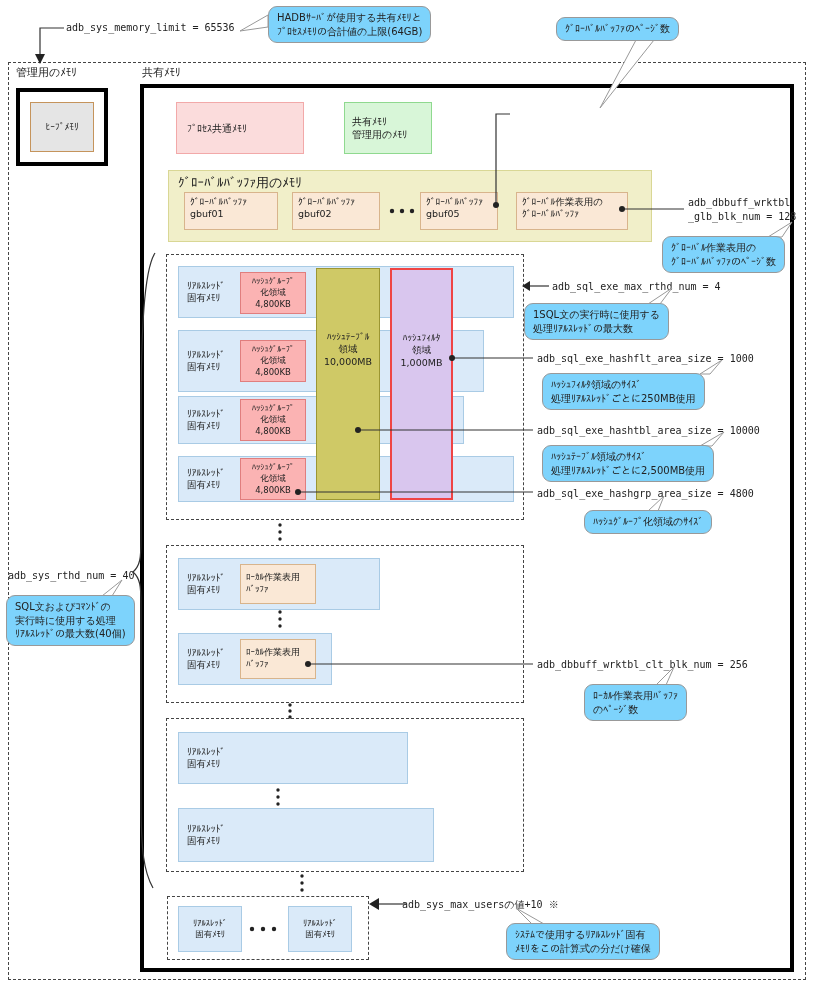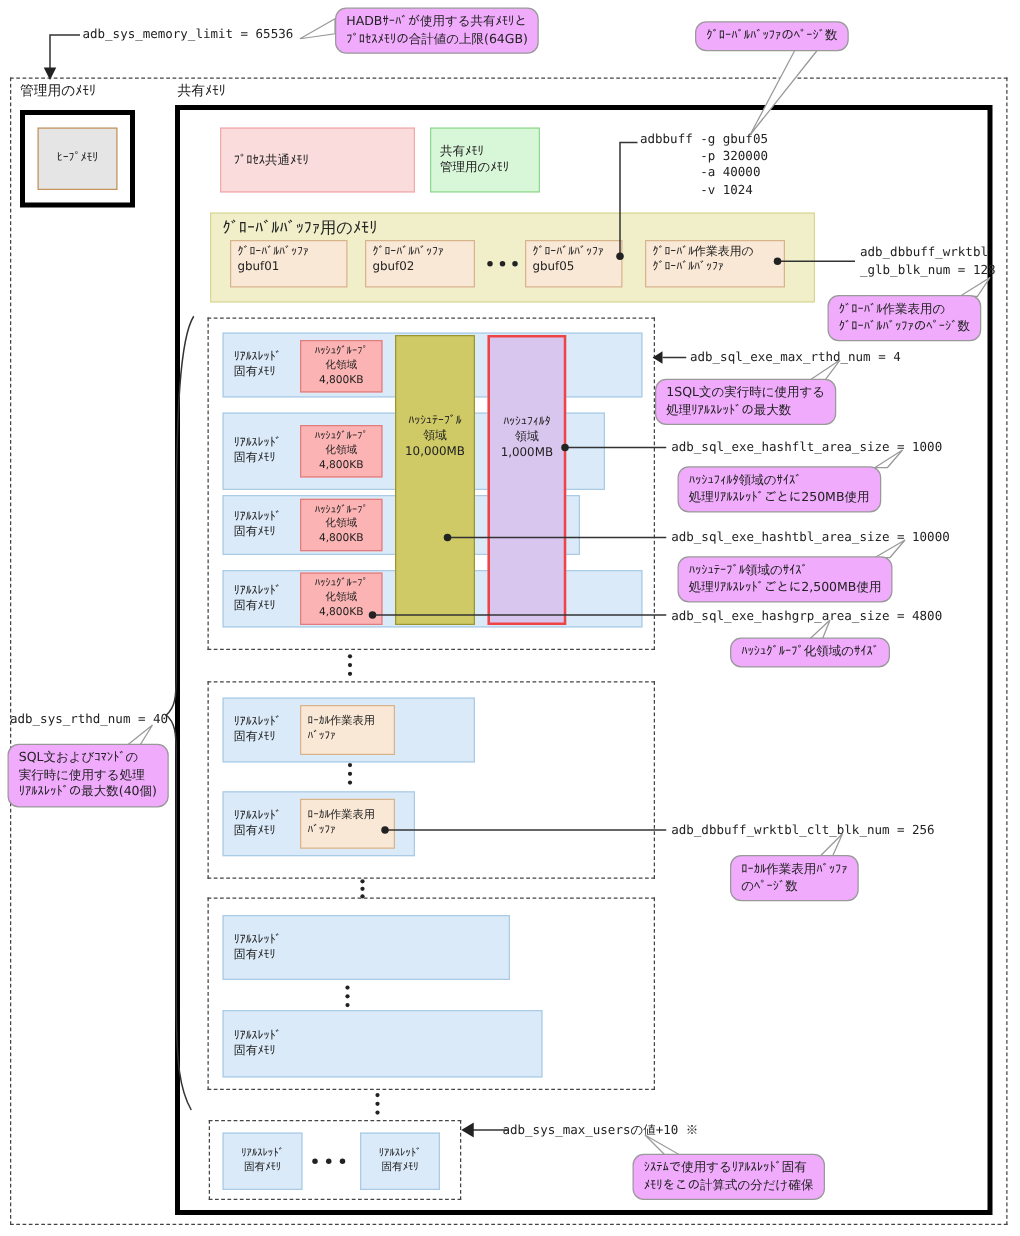--- a/index.html
+++ b/index.html
@@ -18,48 +18,44 @@
   .bluerow  { background:#DAEAF9; border:1px solid #A9CBE5; display:flex; align-items:center; }
   .hashpink { background:#FBB3B3; border:1px solid #E07E7E; display:flex; align-items:center; justify-content:center; text-align:center; font-size:8.5px; }
   .olivecol { background:#CFC966; border:1px solid #9C9632; }
   .purplecol{ background:#D9C6EE; border:2px solid #ef4444; }
   .heapbox  { background:#e5e5e5; border:1px solid #C5945C; display:flex; align-items:center; justify-content:center; }
   .colt { position:absolute; top:62px; left:0; right:0; text-align:center; font-size:9.5px; }
   .tl { padding-left:8px; font-size:9.5px; }
   .tantext { display:flex; align-items:center; font-size:9px; }
   .tantext .jp { padding-left:5px; }
   .centered { display:flex; align-items:center; justify-content:center; text-align:center; }
-  .callout { position:absolute; z-index:6; background:#f0abfc; border:1px solid #999; border-radius:9px;
+  .callout { position:absolute; z-index:6; background:#7dd3fc; border:1px solid #999; border-radius:9px;
              padding:4px 8px; font-size:10px; line-height:1.35; white-space:pre-line; color:#222; }
   svg.overlay { position:absolute; left:0; top:0; z-index:4; pointer-events:none; }
 </style>
 </head>
 <body>
 
 <div id="stage">
 
   <div class="bx mono" style="left:66px; top:21px;">adb_sys_memory_limit = 65536</div>
 
   <div class="bx dashed" style="left:8px; top:62px; width:798px; height:918px;"></div>
 
   <div class="bx jp title" style="left:16px; top:66px;">管理用のﾒﾓﾘ</div>
   <div class="bx thick" style="left:16px; top:88px; width:92px; height:78px;"></div>
   <div class="bx heapbox jp" style="left:30px; top:102px; width:64px; height:50px; font-size:9.5px;">ﾋｰﾌﾟﾒﾓﾘ</div>
 
   <div class="bx jp title" style="left:142px; top:66px;">共有ﾒﾓﾘ</div>
   <div class="bx thick" style="left:140px; top:84px; width:654px; height:888px;"></div>
 
-  <div class="bx pinkbox jp" style="left:176px; top:102px; width:156px; height:52px; display:flex; align-items:center; padding-left:10px;">ﾌﾟﾛｾｽ共通ﾒﾓﾘ</div>
+  <div class="bx pinkbox jp" style="left:176px; top:102px; width:128px; height:52px; display:flex; align-items:center; padding-left:10px;">ﾌﾟﾛｾｽ共通ﾒﾓﾘ</div>
   <div class="bx greenbox jp" style="left:344px; top:102px; width:88px; height:52px; display:flex; align-items:center; padding-left:7px;">共有ﾒﾓﾘ
 管理用のﾒﾓﾘ</div>
 
-  <div class="bx mono" style="left:512px; top:105px;">adbbuff -g gbuf05
-        -p 320000
-        -a 40000
-        -v 1024</div>
 
   <div class="bx yellowbox" style="left:168px; top:170px; width:484px; height:72px;"></div>
   <div class="bx jp" style="left:178px; top:175px; font-size:13px;">ｸﾞﾛｰﾊﾞﾙﾊﾞｯﾌｧ用のﾒﾓﾘ</div>
   <div class="bx tanbox jp" style="left:184px; top:192px; width:94px; height:38px; padding:3px 5px; font-size:9.5px;">ｸﾞﾛｰﾊﾞﾙﾊﾞｯﾌｧ
 gbuf01</div>
   <div class="bx tanbox jp" style="left:292px; top:192px; width:88px; height:38px; padding:3px 5px; font-size:9.5px;">ｸﾞﾛｰﾊﾞﾙﾊﾞｯﾌｧ
 gbuf02</div>
   <div class="bx tanbox jp" style="left:420px; top:192px; width:78px; height:38px; padding:3px 5px; font-size:9.5px;">ｸﾞﾛｰﾊﾞﾙﾊﾞｯﾌｧ
 gbuf05</div>
   <div class="bx tanbox jp" style="left:516px; top:192px; width:112px; height:38px; padding:3px 5px; font-size:9.5px;">ｸﾞﾛｰﾊﾞﾙ作業表用の

